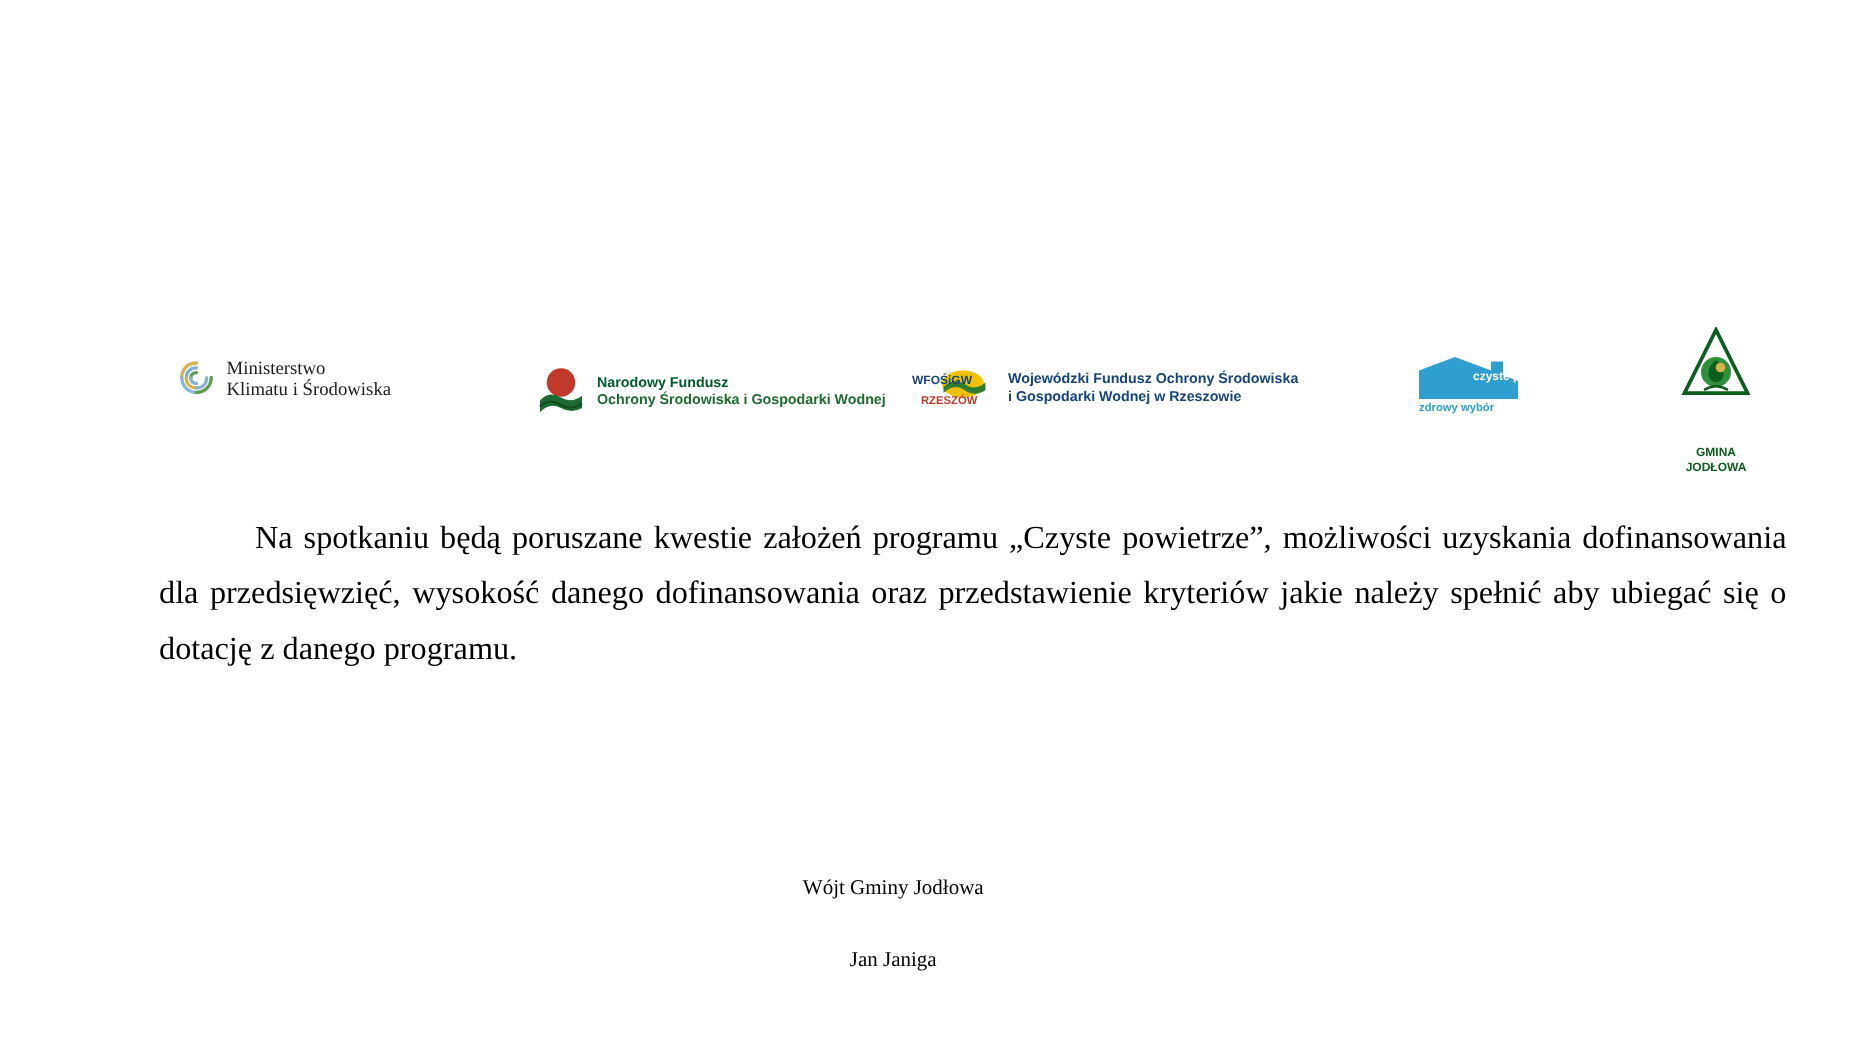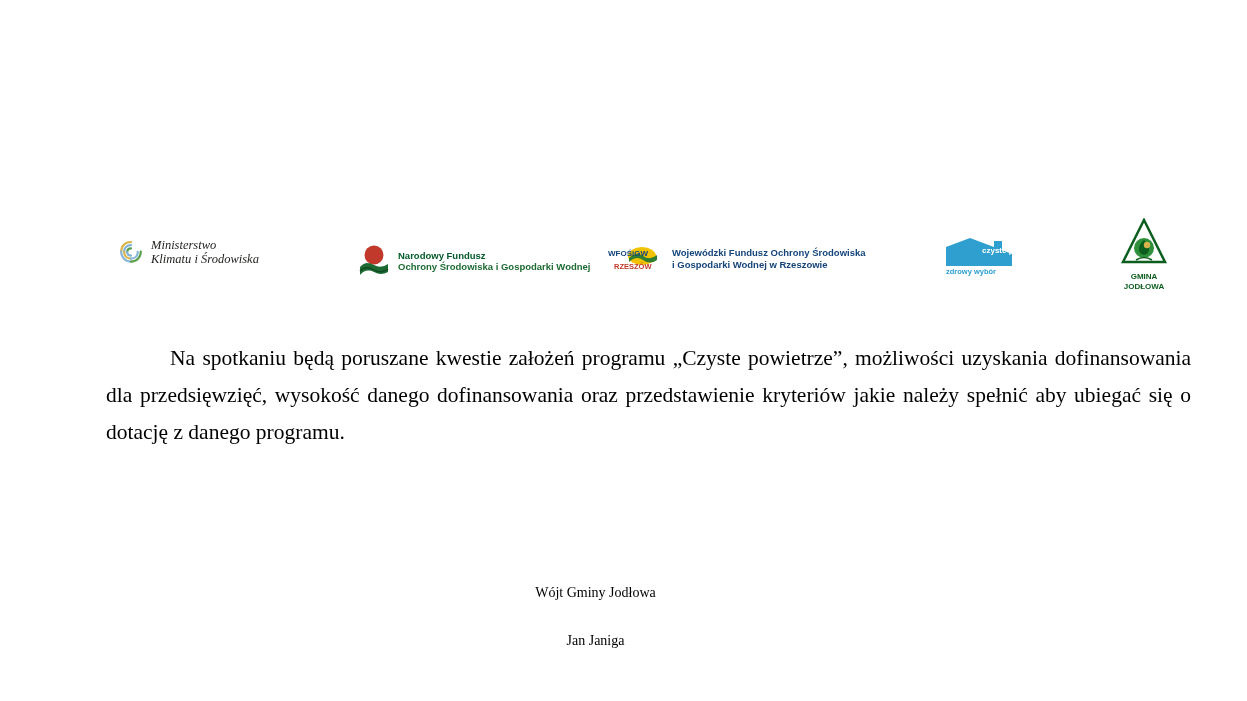--- a/index.html
+++ b/index.html
@@ -24,21 +24,21 @@
     width: 1247px;
     height: 80px;
   }
   .logo {
     position: absolute;
     display: flex;
     align-items: center;
   }
 
   
-  .logo-ministerstwo { left: 118px; top: 130px; font-style: italic; }
+  .logo-ministerstwo { left: 118px; top: 130px; }
   .mks-mark {
     width: 26px;
     height: 26px;
     margin-right: 7px;
     position: relative;
   }
   .mks-mark svg { display: block; }
   .mks-text {
     font-family: "Liberation Serif", serif;
     font-size: 12.5px;
@@ -102,21 +102,21 @@
     font-size: 7.5px;
     font-weight: bold;
     color: #2f9fd0;
     margin-top: 1px;
     margin-left: 6px;
     white-space: nowrap;
     text-align: center;
   }
 
   
-  .logo-gmina { left: 1120px; top: 110px; flex-direction: column; align-items: center; }
+  .logo-gmina { left: 1120px; top: 110px; flex-direction: column; align-items: center; gap: 24px; }
   .gj-text {
     font-family: "Liberation Sans", sans-serif;
     font-size: 8px;
     font-weight: bold;
     line-height: 9.5px;
     color: #0c5e1f;
     text-align: center;
     margin-top: 2px;
     white-space: nowrap;
   }

